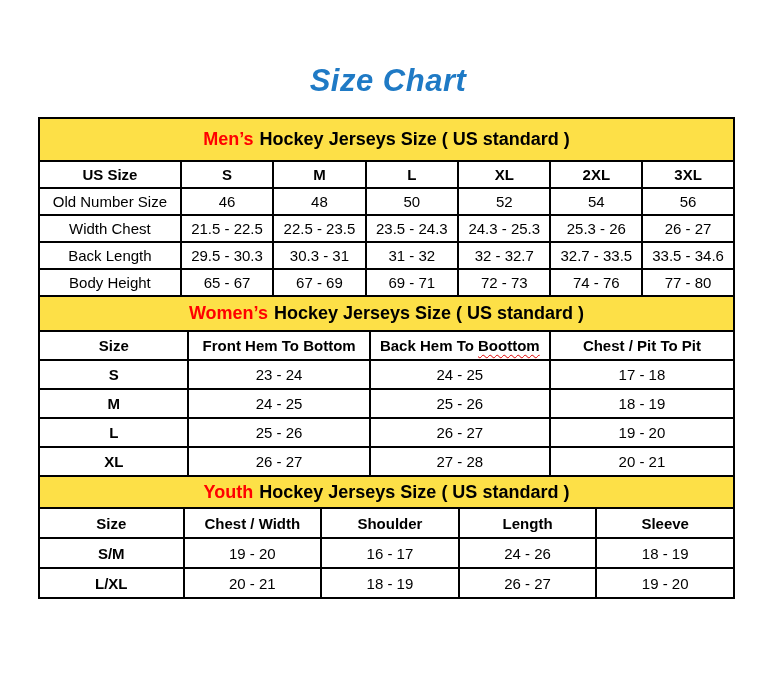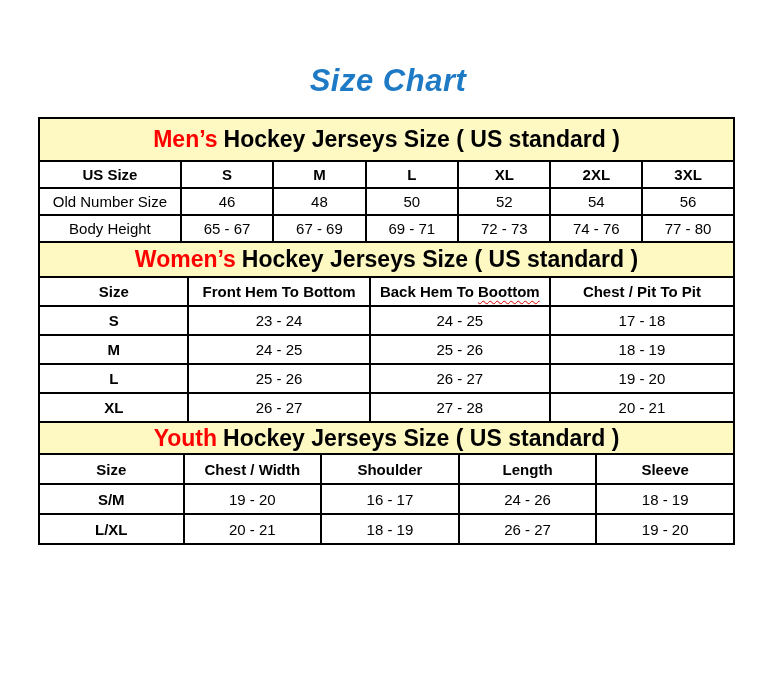--- a/index.html
+++ b/index.html
@@ -22,28 +22,28 @@
     font-weight: bold;
     color: #1F7AC5;
     letter-spacing: 0.5px;
     font-style: italic;
   }
   .chart-wrap {
     width: 697px;
     margin: 19px 0 0 38px;
   }
   .band {
-    background: #fef9c3;
+    background: #fde047;
     border: 2px solid #000;
     border-bottom: none;
     display: flex;
     align-items: center;
     justify-content: center;
     font-weight: bold;
-    font-size: 23px;
+    font-size: 18px;
     color: #000;
   }
   .band.band-mid { border-top: none; }
   .band-mens  { height: 41px; }
   .band-womens{ height: 33px; }
   .band-youth { height: 30px; }
   .band .accent { color: #FF0000; margin-right: 6px; }
   table {
     width: 100%;
     border-collapse: collapse;
@@ -107,20 +107,38 @@
         </thead>
         <tbody>
           <tr>
             <td>Old Number Size</td>
             <td>46</td>
             <td>48</td>
             <td>50</td>
             <td>52</td>
             <td>54</td>
             <td>56</td>
+          </tr>
+          <tr>
+            <td>Width Chest</td>
+            <td>21.5 - 22.5</td>
+            <td>22.5 - 23.5</td>
+            <td>23.5 - 24.3</td>
+            <td>24.3 - 25.3</td>
+            <td>25.3 - 26</td>
+            <td>26 - 27</td>
+          </tr>
+          <tr>
+            <td>Back Length</td>
+            <td>29.5 - 30.3</td>
+            <td>30.3 - 31</td>
+            <td>31 - 32</td>
+            <td>32 - 32.7</td>
+            <td>32.7 - 33.5</td>
+            <td>33.5 - 34.6</td>
           </tr>
           <tr>
             <td>Body Height</td>
             <td>65 - 67</td>
             <td>67 - 69</td>
             <td>69 - 71</td>
             <td>72 - 73</td>
             <td>74 - 76</td>
             <td>77 - 80</td>
           </tr>

